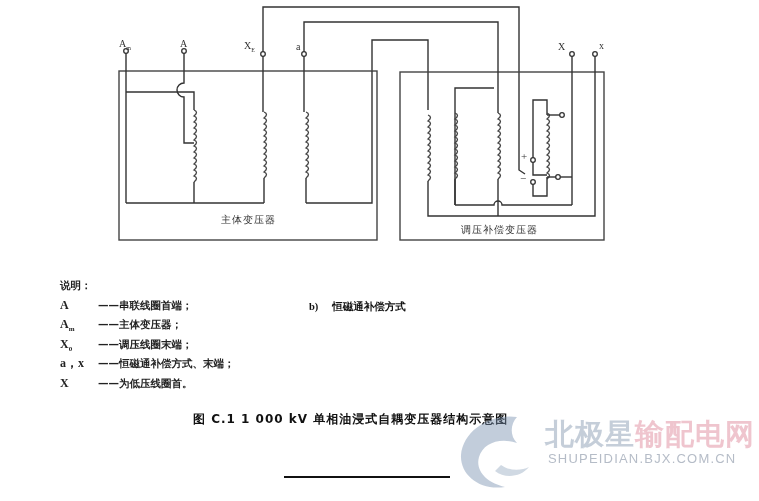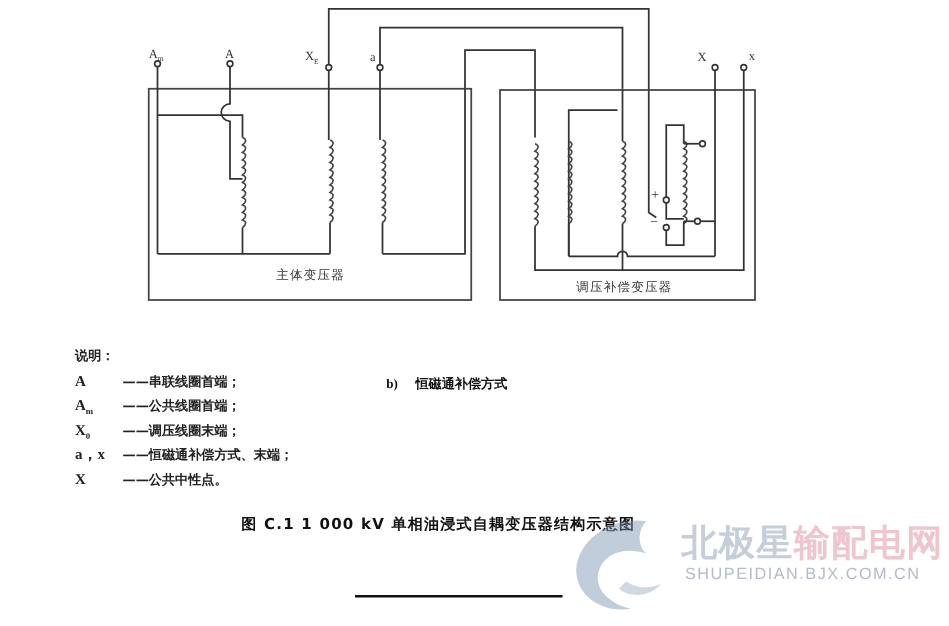--- a/index.html
+++ b/index.html
@@ -116,24 +116,24 @@
 <div class="box-title" style="left:221px;top:213px;">主体变压器</div>
 <div class="box-title" style="left:461px;top:223px;">调压补偿变压器</div>
 
 <div class="subcaption">
   <span class="tag">b)</span><span>恒磁通补偿方式</span>
 </div>
 
 <div class="notes">
   <div class="row">说明：</div>
   <div class="row"><span class="sym"><span>A</span><sub></sub></span><span>——串联线圈首端；</span></div>
-  <div class="row"><span class="sym"><span>A</span><sub>m</sub></span><span>——公共线圈首端；</span></div>
+  <div class="row"><span class="sym"><span>A</span><sub>m</sub></span><span>——主体变压器；</span></div>
   <div class="row"><span class="sym"><span>X</span><sub>0</sub></span><span>——调压线圈末端；</span></div>
   <div class="row"><span class="sym"><span>a，x</span><sub></sub></span><span>——恒磁通补偿方式、末端；</span></div>
-  <div class="row"><span class="sym"><span>X</span><sub></sub></span><span>——公共中性点。</span></div>
+  <div class="row"><span class="sym"><span>X</span><sub></sub></span><span>——为低压线圈首。</span></div>
 </div>
 
 <div class="caption">图 C.1   1 000 kV 单相油浸式自耦变压器结构示意图</div>
 
 <div class="footer-rule"></div>
 
 <div class="watermark">
   <svg width="90" height="80" style="position:absolute;left:0;top:0;">
     <path d="M62 4 C35 0 8 18 6 42 C5 62 25 78 50 74 C32 70 20 58 24 44 C28 30 45 24 62 30 C54 22 56 10 62 4 Z" fill="rgba(120,145,175,0.45)"></path>
     <path d="M40 58 C50 66 66 64 74 54 C66 58 54 58 46 52 Z" fill="rgba(120,145,175,0.35)"></path>

